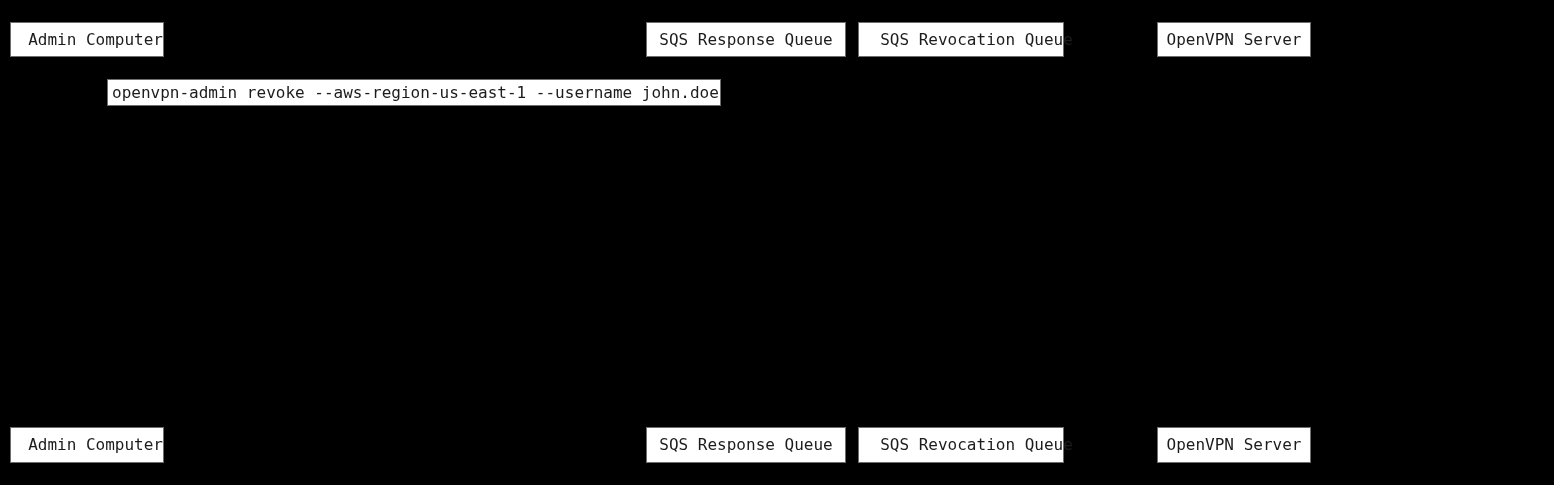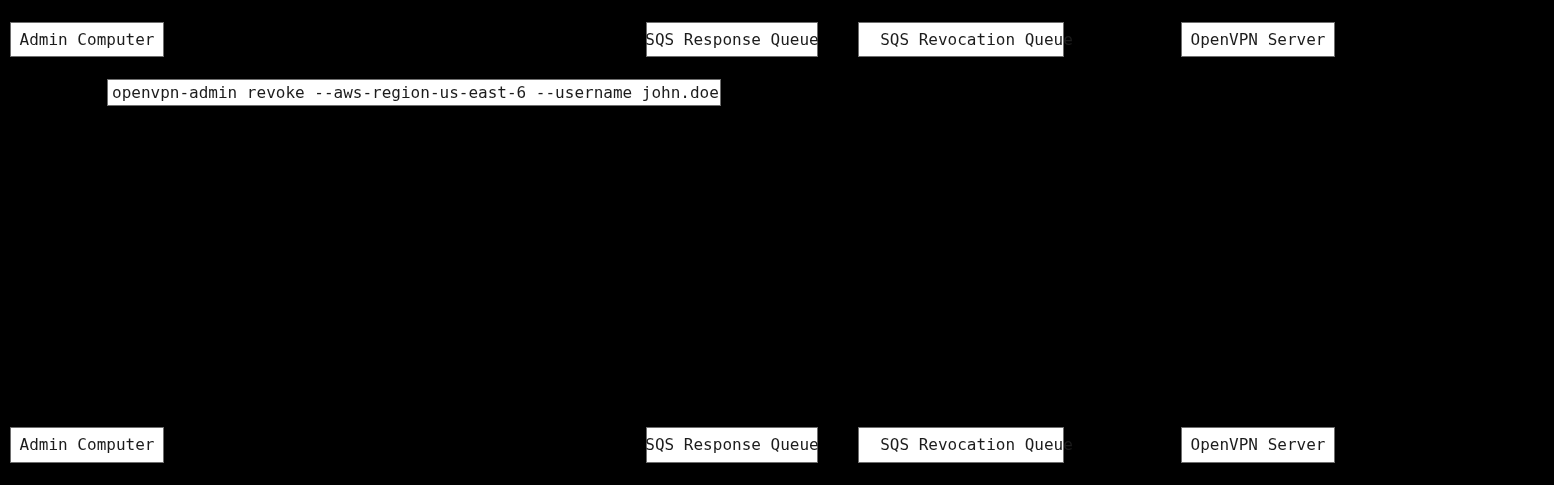--- a/index.html
+++ b/index.html
@@ -26,24 +26,24 @@
     white-space: nowrap;
     display: flex;
     align-items: center;
   }
   .pbox {
     height: 35px;
     justify-content: center;
   }
   .row-top .pbox { top: 22px; }
   .row-bottom .pbox { top: 427px; height: 36px; }
-  .p0 { left: 10px;   width: 154px; }
-  .p1 { left: 646px;  width: 172px; justify-content: center; }
+  .p0 { left: 10px;   width: 154px; justify-content: flex-end; }
+  .p1 { left: 646px;  width: 200px; justify-content: center; }
   .p2 { left: 858px;  width: 206px; padding-left: 31px; }
-  .p3 { left: 1157px; width: 154px; margin-left: 24px; }
+  .p3 { left: 1157px; width: 154px; }
   .msg {
     left: 107px;
     top: 79px;
     width: 614px;
     height: 27px;
     padding-left: 4px;
     justify-content: flex-start;
   }
 </style>
 </head>
@@ -60,21 +60,21 @@
     </div>
     <div class="pbox p2">
       <span>SQS Revocation Queue</span>
     </div>
     <div class="pbox p3">
       <span>OpenVPN Server</span>
     </div>
   </div>
 
   <div class="msg">
-    <span>openvpn-admin revoke --aws-region-us-east-6 --username john.doe</span>
+    <span>openvpn-admin revoke --aws-region-us-east-1 --username john.doe</span>
   </div>
 
   <div class="row-bottom">
     <div class="pbox p0">
       <span>Admin Computer</span>
     </div>
     <div class="pbox p1">
       <span>SQS Response Queue</span>
     </div>
     <div class="pbox p2">

